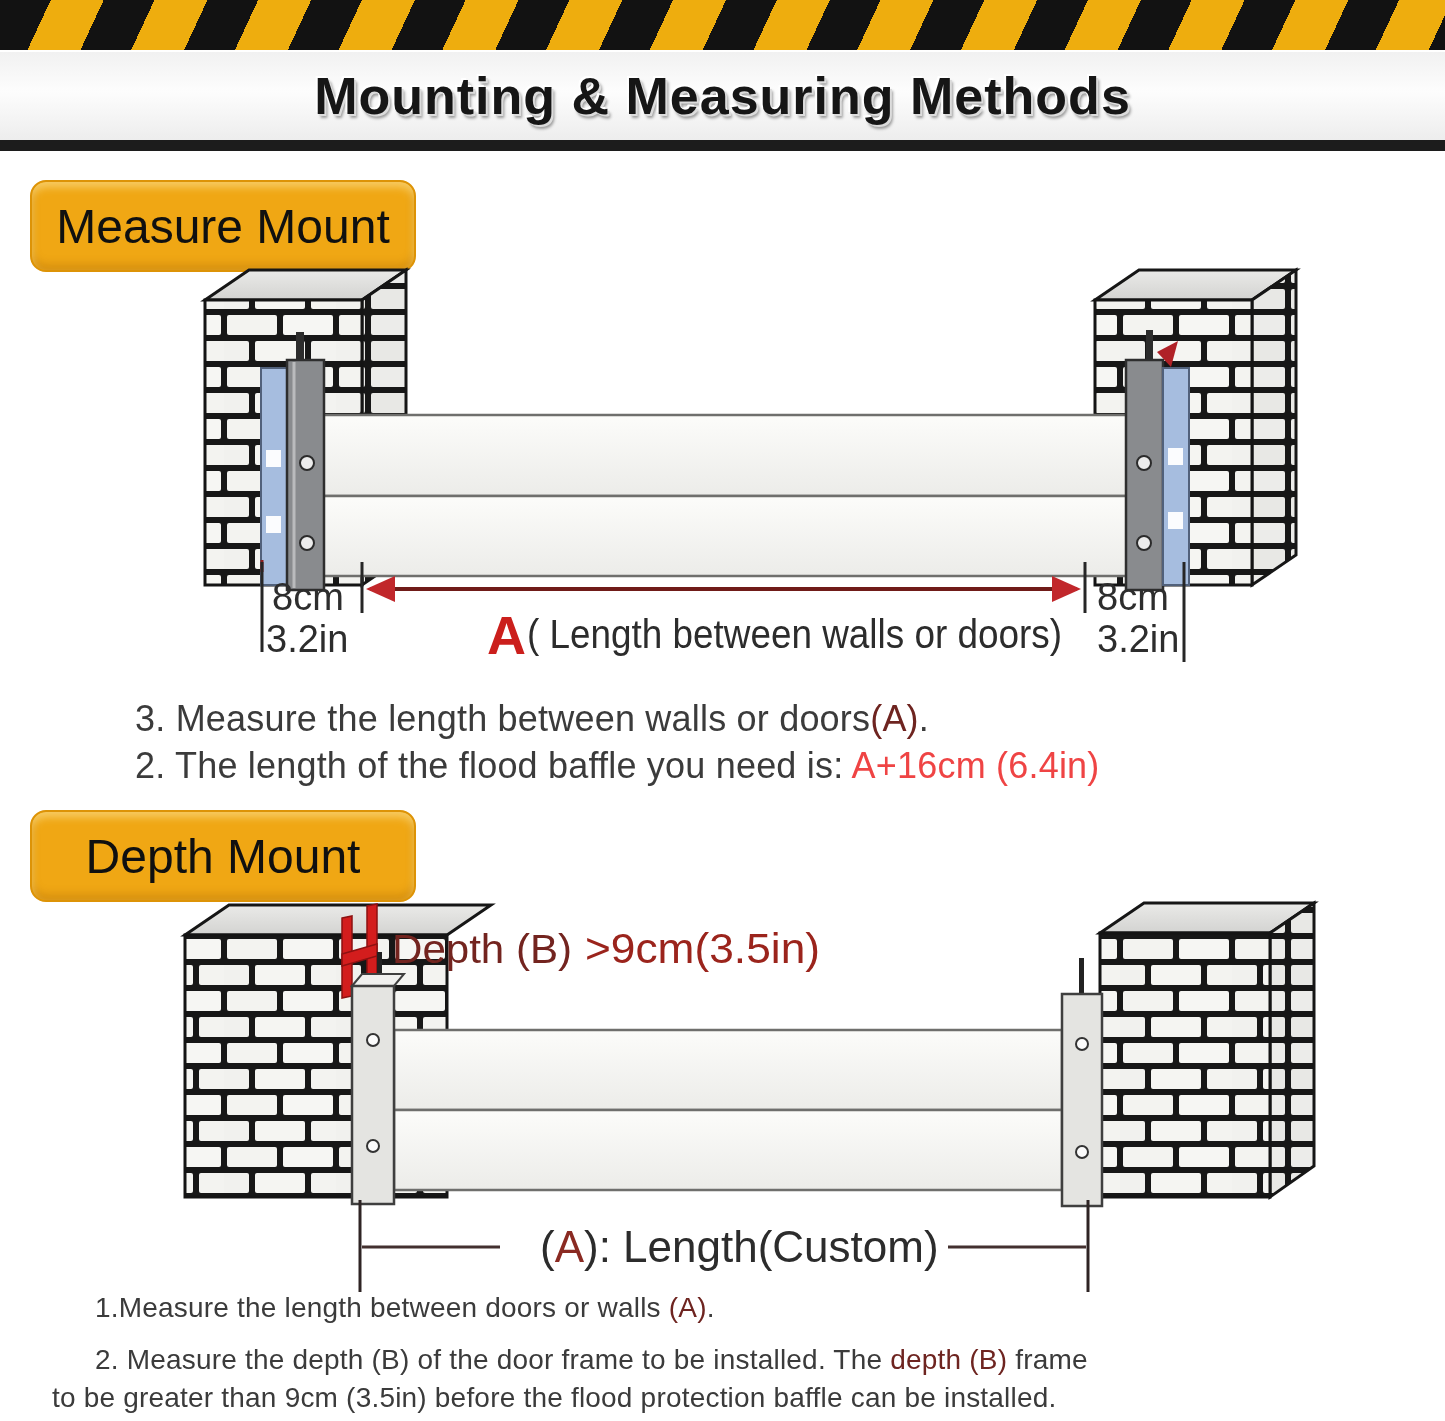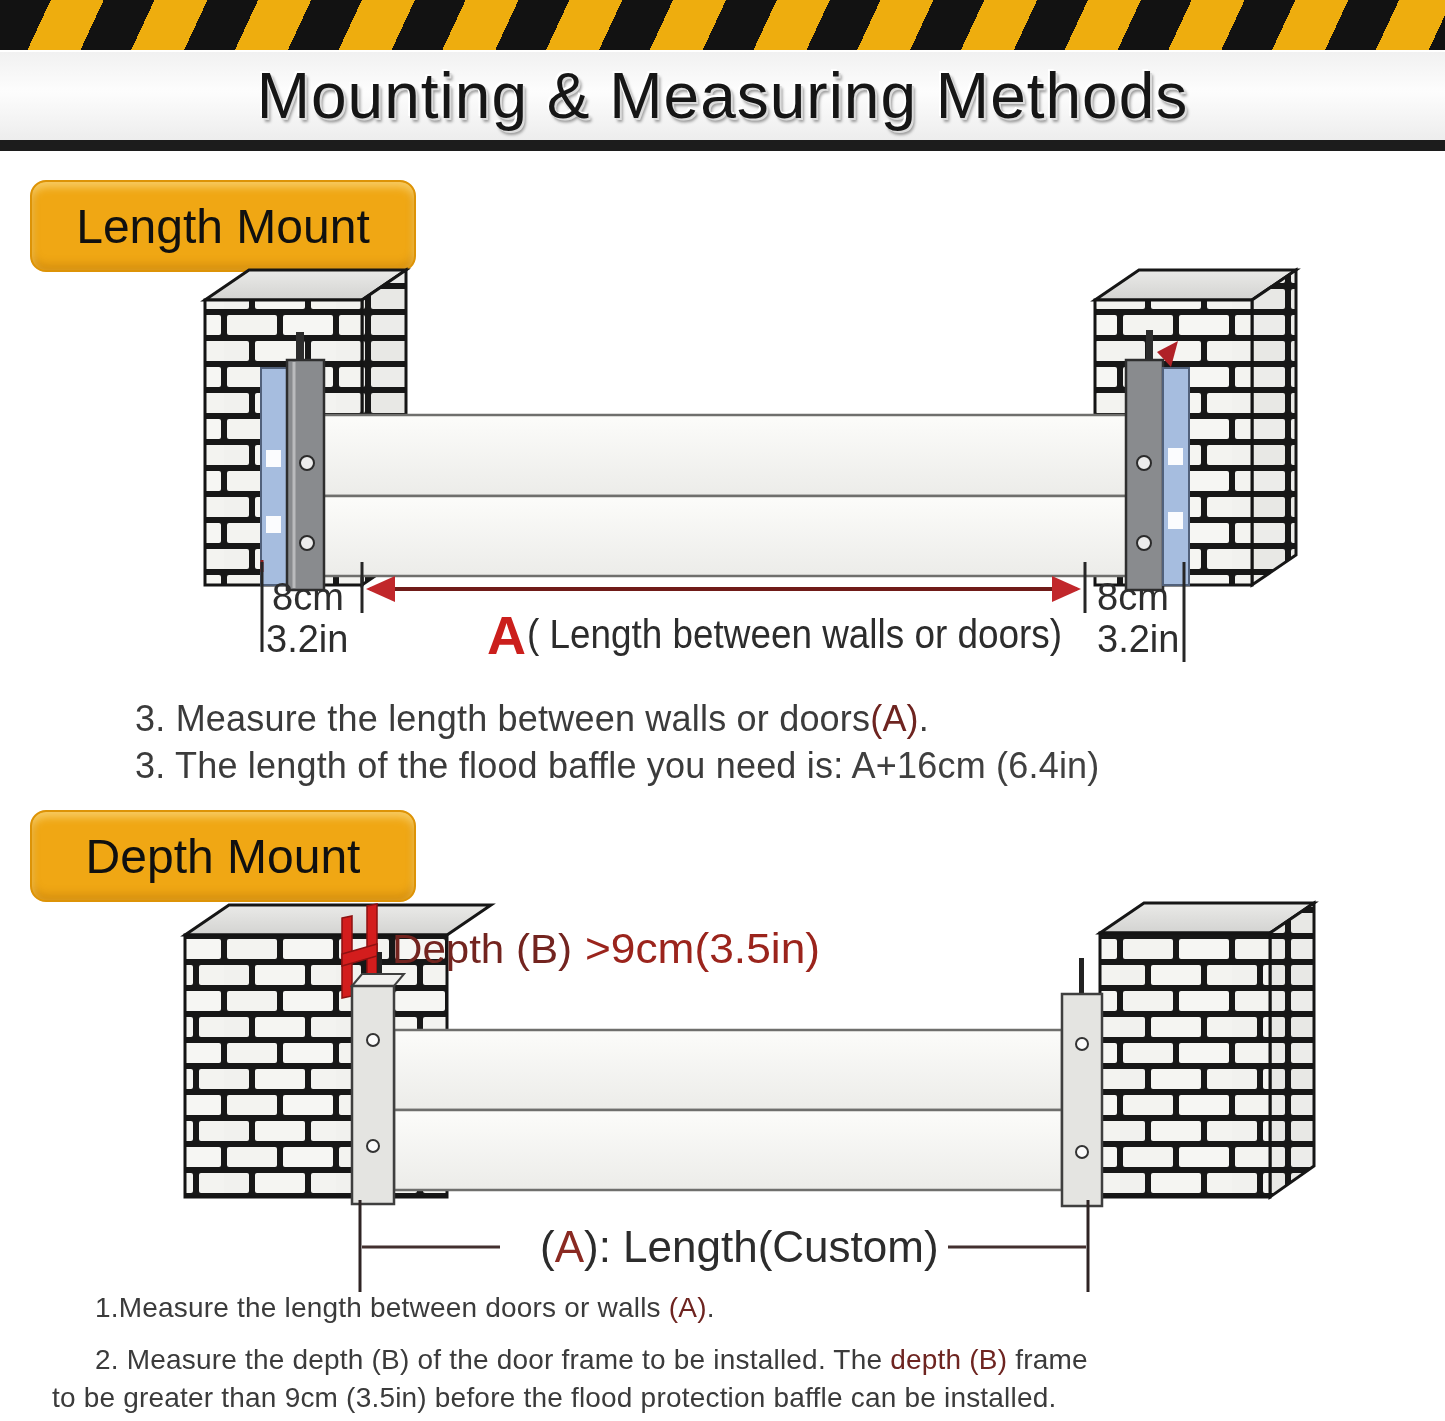--- a/index.html
+++ b/index.html
@@ -13,21 +13,21 @@
     height:50px;width:100%;
     background:repeating-linear-gradient(115deg,#121212 0 46px,#eead0e 46px 94px);
     border-bottom:2px solid #ffffff;
   }
   .title-band{
     height:88px;width:100%;
     background:linear-gradient(#f1f1f1,#fdfdfd 45%,#ededed);
     display:flex;align-items:center;justify-content:center;
   }
   .title-band h1{
-    margin:0;font-size:64px;font-weight:normal;color:#161616;letter-spacing:1px;
+    margin:0;font-size:52px;font-weight:bold;color:#161616;letter-spacing:1px;
     text-shadow:-2px -2px 0 #ffffff,2px 2px 0 #dcdcdc,3px 4px 3px #9a9a9a;
   }
   .black-bar{height:11px;width:100%;background:#1c1c1c;}
   
   .pill{
     position:absolute;left:30px;width:382px;height:88px;
     background:#f0a714;border:2px solid #dd9306;border-radius:16px;
     box-shadow:inset 0 5px 8px rgba(255,236,170,.55),inset 0 -6px 9px rgba(150,85,0,.28);
     display:flex;align-items:center;justify-content:center;
     font-size:48px;color:#101010;
@@ -39,42 +39,42 @@
   #diagram1{top:260px;height:420px;}
   #diagram2{top:895px;height:400px;}
   svg text{font-family:"Liberation Sans", sans-serif;}
   
   .step{
     position:absolute;color:#3b3b3b;white-space:nowrap;
     font-size:36px;letter-spacing:0.2px;
   }
   .step.small{font-size:28px;}
   .dkred{color:#6e2420;}
-  .maroon{color:#404040;}
+  .maroon{color:#ef4444;}
   #o-step1{left:135px;top:698px;}
   #o-step2{left:135px;top:745px;}
   #i-step1{left:95px;top:1292px;}
   #i-step2a{left:95px;top:1344px;}
   #i-step2b{left:52px;top:1382px;}
 </style>
 </head>
 <body>
 
 <div id="page">
 
   <div class="banner">
     <div class="stripes"></div>
     <div class="title-band">
       <h1>Mounting &amp; Measuring Methods</h1>
     </div>
     <div class="black-bar"></div>
   </div>
 
   <div class="pill outside">
-    <span>Length Mount</span>
+    <span>Measure Mount</span>
   </div>
 
   <svg id="diagram1" class="diag" viewBox="0 260 1445 420">
     <defs>
       <pattern id="brick1" width="112" height="52" patternUnits="userSpaceOnUse">
         <rect width="112" height="52" fill="#171717"></rect>
         <rect x="3" y="3" width="50" height="20" rx="2" fill="#f3f3f0"></rect>
         <rect x="59" y="3" width="50" height="20" rx="2" fill="#f6f6f3"></rect>
         <rect x="-25" y="29" width="50" height="20" rx="2" fill="#f1f1ee"></rect>
         <rect x="31" y="29" width="50" height="20" rx="2" fill="#f5f5f2"></rect>
@@ -149,21 +149,21 @@
       <text x="1097" y="652" font-size="38" fill="#2d2d2d">3.2in</text>
       <text x="487" y="654" font-size="54" font-weight="bold" fill="#cb1f1c">A</text>
       <text x="527" y="648" font-size="40" fill="#2c2c2c" textLength="535" lengthAdjust="spacingAndGlyphs">( Length between walls or doors)</text>
     </g>
   </svg>
 
   <div id="o-step1" class="step">
     <span>3. Measure the length between walls or doors</span><span class="dkred">(A)</span><span>.</span>
   </div>
   <div id="o-step2" class="step">
-    <span>3. The length of the flood baffle you need is: </span><span class="maroon">A+16cm (6.4in)</span>
+    <span>2. The length of the flood baffle you need is: </span><span class="maroon">A+16cm (6.4in)</span>
   </div>
 
   <div class="pill inside">
     <span>Depth Mount</span>
   </div>
 
   <svg id="diagram2" class="diag" viewBox="0 895 1445 400">
     <defs>
       <pattern id="brick2" width="112" height="52" patternUnits="userSpaceOnUse">
         <rect width="112" height="52" fill="#171717"></rect>

